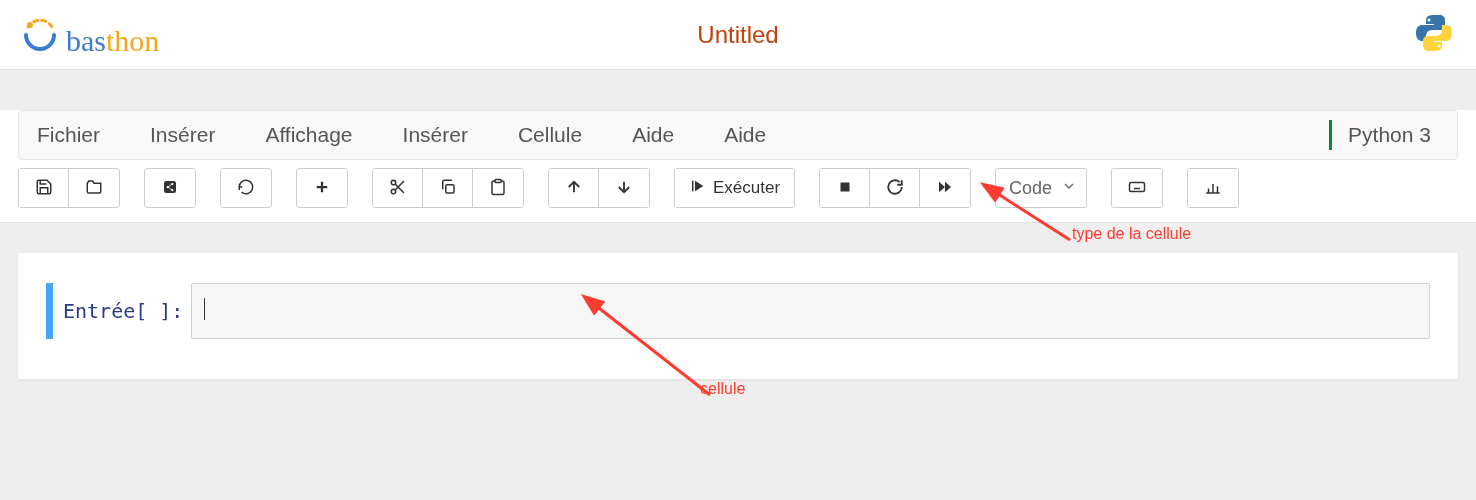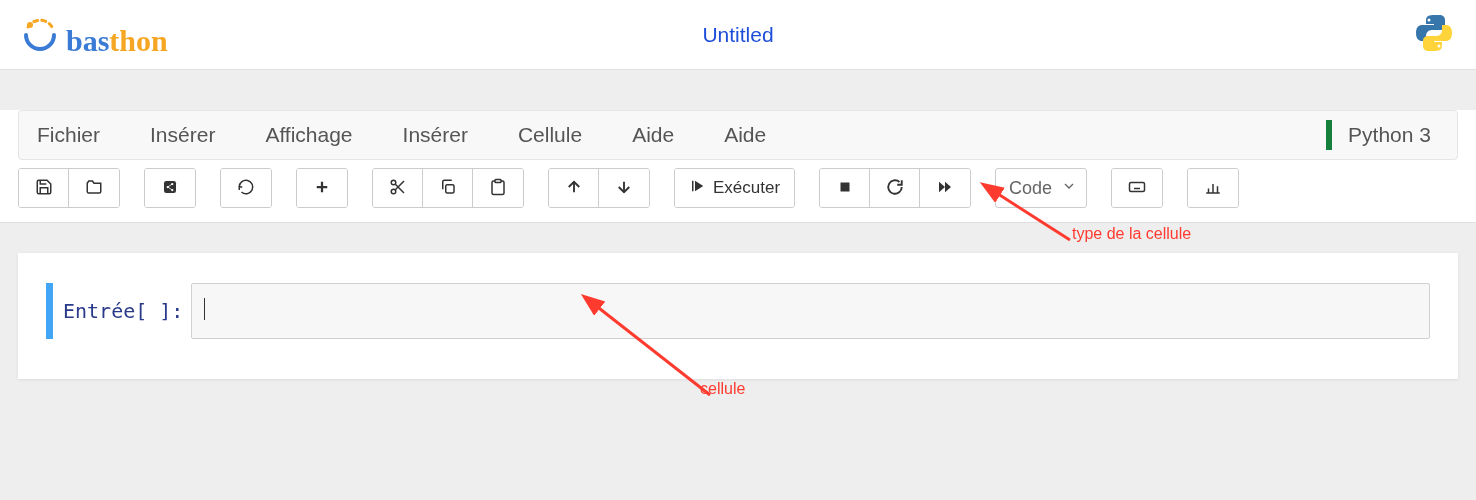--- a/index.html
+++ b/index.html
@@ -25,31 +25,31 @@
       gap: 6px;
     }
     .logo-icon {
       width: 40px;
       height: 40px;
       position: relative;
     }
     .logo-text {
       font-family: "Comic Sans MS", cursive;
       font-size: 30px;
-      font-weight: bold;
+      font-weight: normal;
       margin-top: 12px;
     }
     .logo-text .bas { color: #3a7bd5; }
     .logo-text .thon { color: #f5a623; }
     .title {
       position: absolute;
       left: 50%;
       transform: translateX(-50%);
-      font-size: 21px;
-      color: #1d4ed8;
+      font-size: 24px;
+      color: #c2410c;
     }
     .python-logo {
       margin-left: auto;
     }
     .menubar-wrapper {
       background: #fff;
       padding: 0 18px;
       margin-top: 40px;
     }
     .menubar {
@@ -65,21 +65,21 @@
       color: #555;
       font-size: 21px;
       margin-right: 50px;
       cursor: pointer;
     }
     .kernel-label {
       margin-left: auto;
       color: #555;
       font-size: 21px;
       padding-left: 16px;
-      border-left: 6px solid #15803d;
+      border-left: 3px solid #15803d;
       height: 30px;
       display: flex;
       align-items: center;
       padding-right: 8px;
     }
     .toolbar-wrapper {
       background: #fff;
       padding: 8px 18px 14px 18px;
       border-bottom: 1px solid #e0e0e0;
     }

